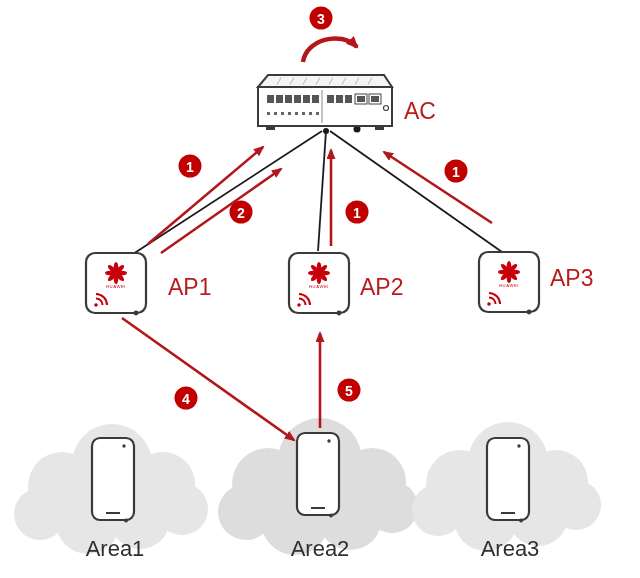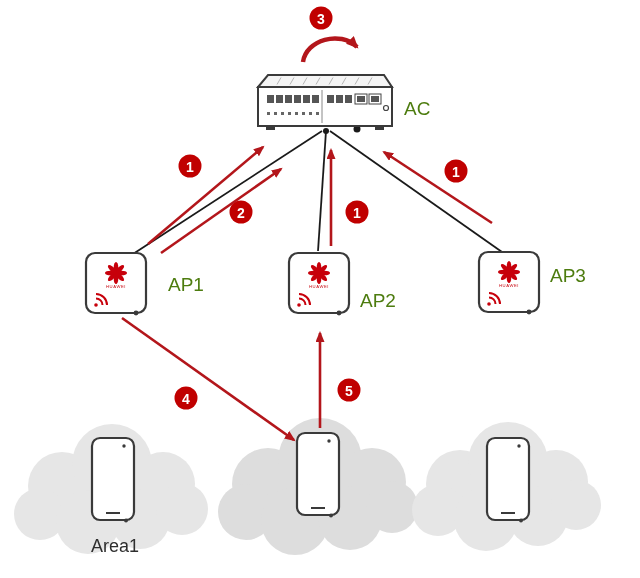--- a/index.html
+++ b/index.html
@@ -2,24 +2,24 @@
 <html><head>
 <meta charset="utf-8">
 <style>
   html,body { margin:0; padding:0; background:#fff; }
   .canvas {
     position:relative; width:640px; height:578px; background:#fff;
     font-family:"Liberation Sans", sans-serif; overflow:hidden;
   }
   .canvas svg { position:absolute; left:0; top:0; }
   .node-label {
-    position:absolute; font-size:19px; color:#4d7c0f; white-space:nowrap;
+    position:absolute; font-size:23px; color:#b91c1c; white-space:nowrap;
   }
   .area-label {
-    position:absolute; font-size:18px; color:#2e2e2e; width:100px; text-align:center;
+    position:absolute; font-size:22px; color:#2e2e2e; width:100px; text-align:center;
   }
   .badge {
     position:absolute; width:23px; height:23px; border-radius:50%;
     background:#c00000; color:#fff; font-size:14px; font-weight:bold;
     display:flex; align-items:center; justify-content:center;
     transform:translate(-50%,-50%); line-height:1;
   }
 </style>
 </head>
 <body>
@@ -162,24 +162,26 @@
     <use href="#ap-proto" transform="translate(288,252)"></use>
     <use href="#ap-proto" transform="translate(478,251)"></use>
 
     <use href="#phone-proto" transform="translate(91,437)"></use>
     <use href="#phone-proto" transform="translate(296,432)"></use>
     <use href="#phone-proto" transform="translate(486,437)"></use>
   </svg>
 
   <div class="node-label" style="left:404px; top:98px;">AC</div>
   <div class="node-label" style="left:168px; top:274px;">AP1</div>
-  <div class="node-label" style="left:360px; top:274px;margin-top:16px;">AP2</div>
+  <div class="node-label" style="left:360px; top:274px;">AP2</div>
   <div class="node-label" style="left:550px; top:265px;">AP3</div>
 
   <div class="area-label" style="left:65px;  top:536px;">Area1</div>
+  <div class="area-label" style="left:270px; top:536px;">Area2</div>
+  <div class="area-label" style="left:460px; top:536px;">Area3</div>
 
   <div class="badge" style="left:321px; top:18px;">3</div>
   <div class="badge" style="left:190px; top:166px;">1</div>
   <div class="badge" style="left:241px; top:212px;">2</div>
   <div class="badge" style="left:357px; top:212px;">1</div>
   <div class="badge" style="left:456px; top:171px;">1</div>
   <div class="badge" style="left:186px; top:398px;">4</div>
   <div class="badge" style="left:349px; top:390px;">5</div>
 
 </div>

